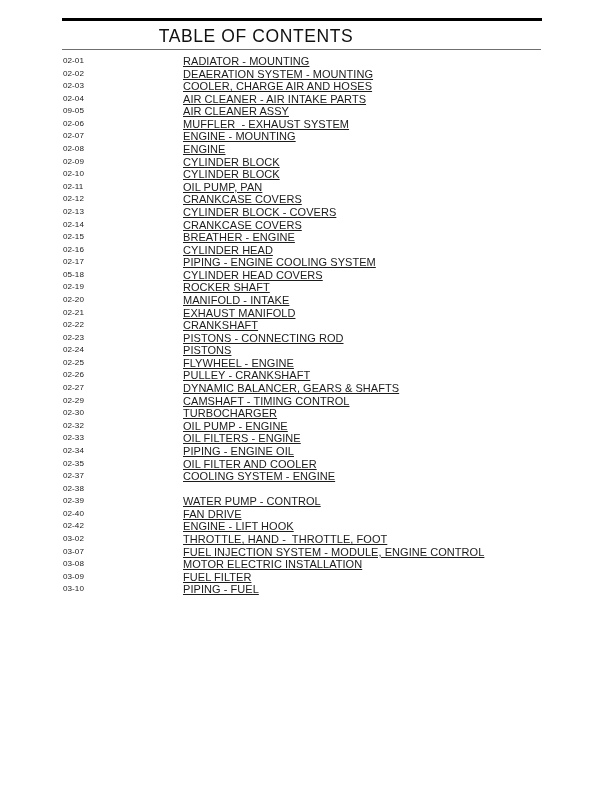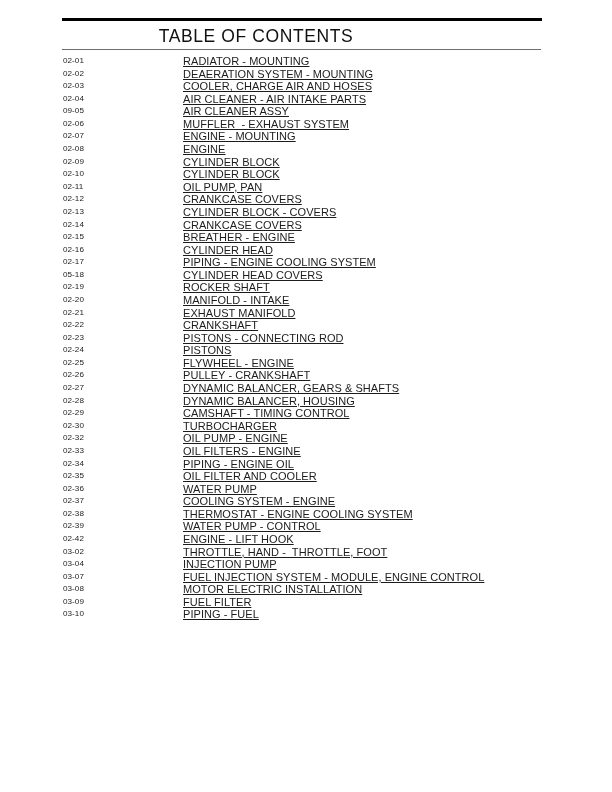--- a/index.html
+++ b/index.html
@@ -196,24 +196,20 @@
       </div>
       <div class="toc-row">
         <span class="toc-code">02-26</span>
         <span class="toc-desc">PULLEY - CRANKSHAFT</span>
       </div>
       <div class="toc-row">
         <span class="toc-code">02-27</span>
         <span class="toc-desc">DYNAMIC BALANCER, GEARS &amp; SHAFTS</span>
       </div>
       <div class="toc-row">
-        <span class="toc-code">02-28</span>
-        <span class="toc-desc">DYNAMIC BALANCER, HOUSING</span>
-      </div>
-      <div class="toc-row">
         <span class="toc-code">02-29</span>
         <span class="toc-desc">CAMSHAFT - TIMING CONTROL</span>
       </div>
       <div class="toc-row">
         <span class="toc-code">02-30</span>
         <span class="toc-desc">TURBOCHARGER</span>
       </div>
       <div class="toc-row">
         <span class="toc-code">02-32</span>
         <span class="toc-desc">OIL PUMP - ENGINE</span>
@@ -224,48 +220,43 @@
       </div>
       <div class="toc-row">
         <span class="toc-code">02-34</span>
         <span class="toc-desc">PIPING - ENGINE OIL</span>
       </div>
       <div class="toc-row">
         <span class="toc-code">02-35</span>
         <span class="toc-desc">OIL FILTER AND COOLER</span>
       </div>
       <div class="toc-row">
-        <span class="toc-code">02-36</span>
-        <span class="toc-desc">WATER PUMP</span>
-      </div>
-      <div class="toc-row">
         <span class="toc-code">02-37</span>
         <span class="toc-desc">COOLING SYSTEM - ENGINE</span>
       </div>
       <div class="toc-row">
         <span class="toc-code">02-38</span>
-        <span class="toc-desc">THERMOSTAT - ENGINE COOLING SYSTEM</span>
       </div>
       <div class="toc-row">
         <span class="toc-code">02-39</span>
         <span class="toc-desc">WATER PUMP - CONTROL</span>
       </div>
       <div class="toc-row">
+        <span class="toc-code">02-40</span>
+        <span class="toc-desc">FAN DRIVE</span>
+      </div>
+      <div class="toc-row">
         <span class="toc-code">02-42</span>
         <span class="toc-desc">ENGINE - LIFT HOOK</span>
       </div>
       <div class="toc-row">
         <span class="toc-code">03-02</span>
         <span class="toc-desc">THROTTLE, HAND -  THROTTLE, FOOT</span>
       </div>
       <div class="toc-row">
-        <span class="toc-code">03-04</span>
-        <span class="toc-desc">INJECTION PUMP</span>
-      </div>
-      <div class="toc-row">
         <span class="toc-code">03-07</span>
         <span class="toc-desc">FUEL INJECTION SYSTEM - MODULE, ENGINE CONTROL</span>
       </div>
       <div class="toc-row">
         <span class="toc-code">03-08</span>
         <span class="toc-desc">MOTOR ELECTRIC INSTALLATION</span>
       </div>
       <div class="toc-row">
         <span class="toc-code">03-09</span>
         <span class="toc-desc">FUEL FILTER</span>

